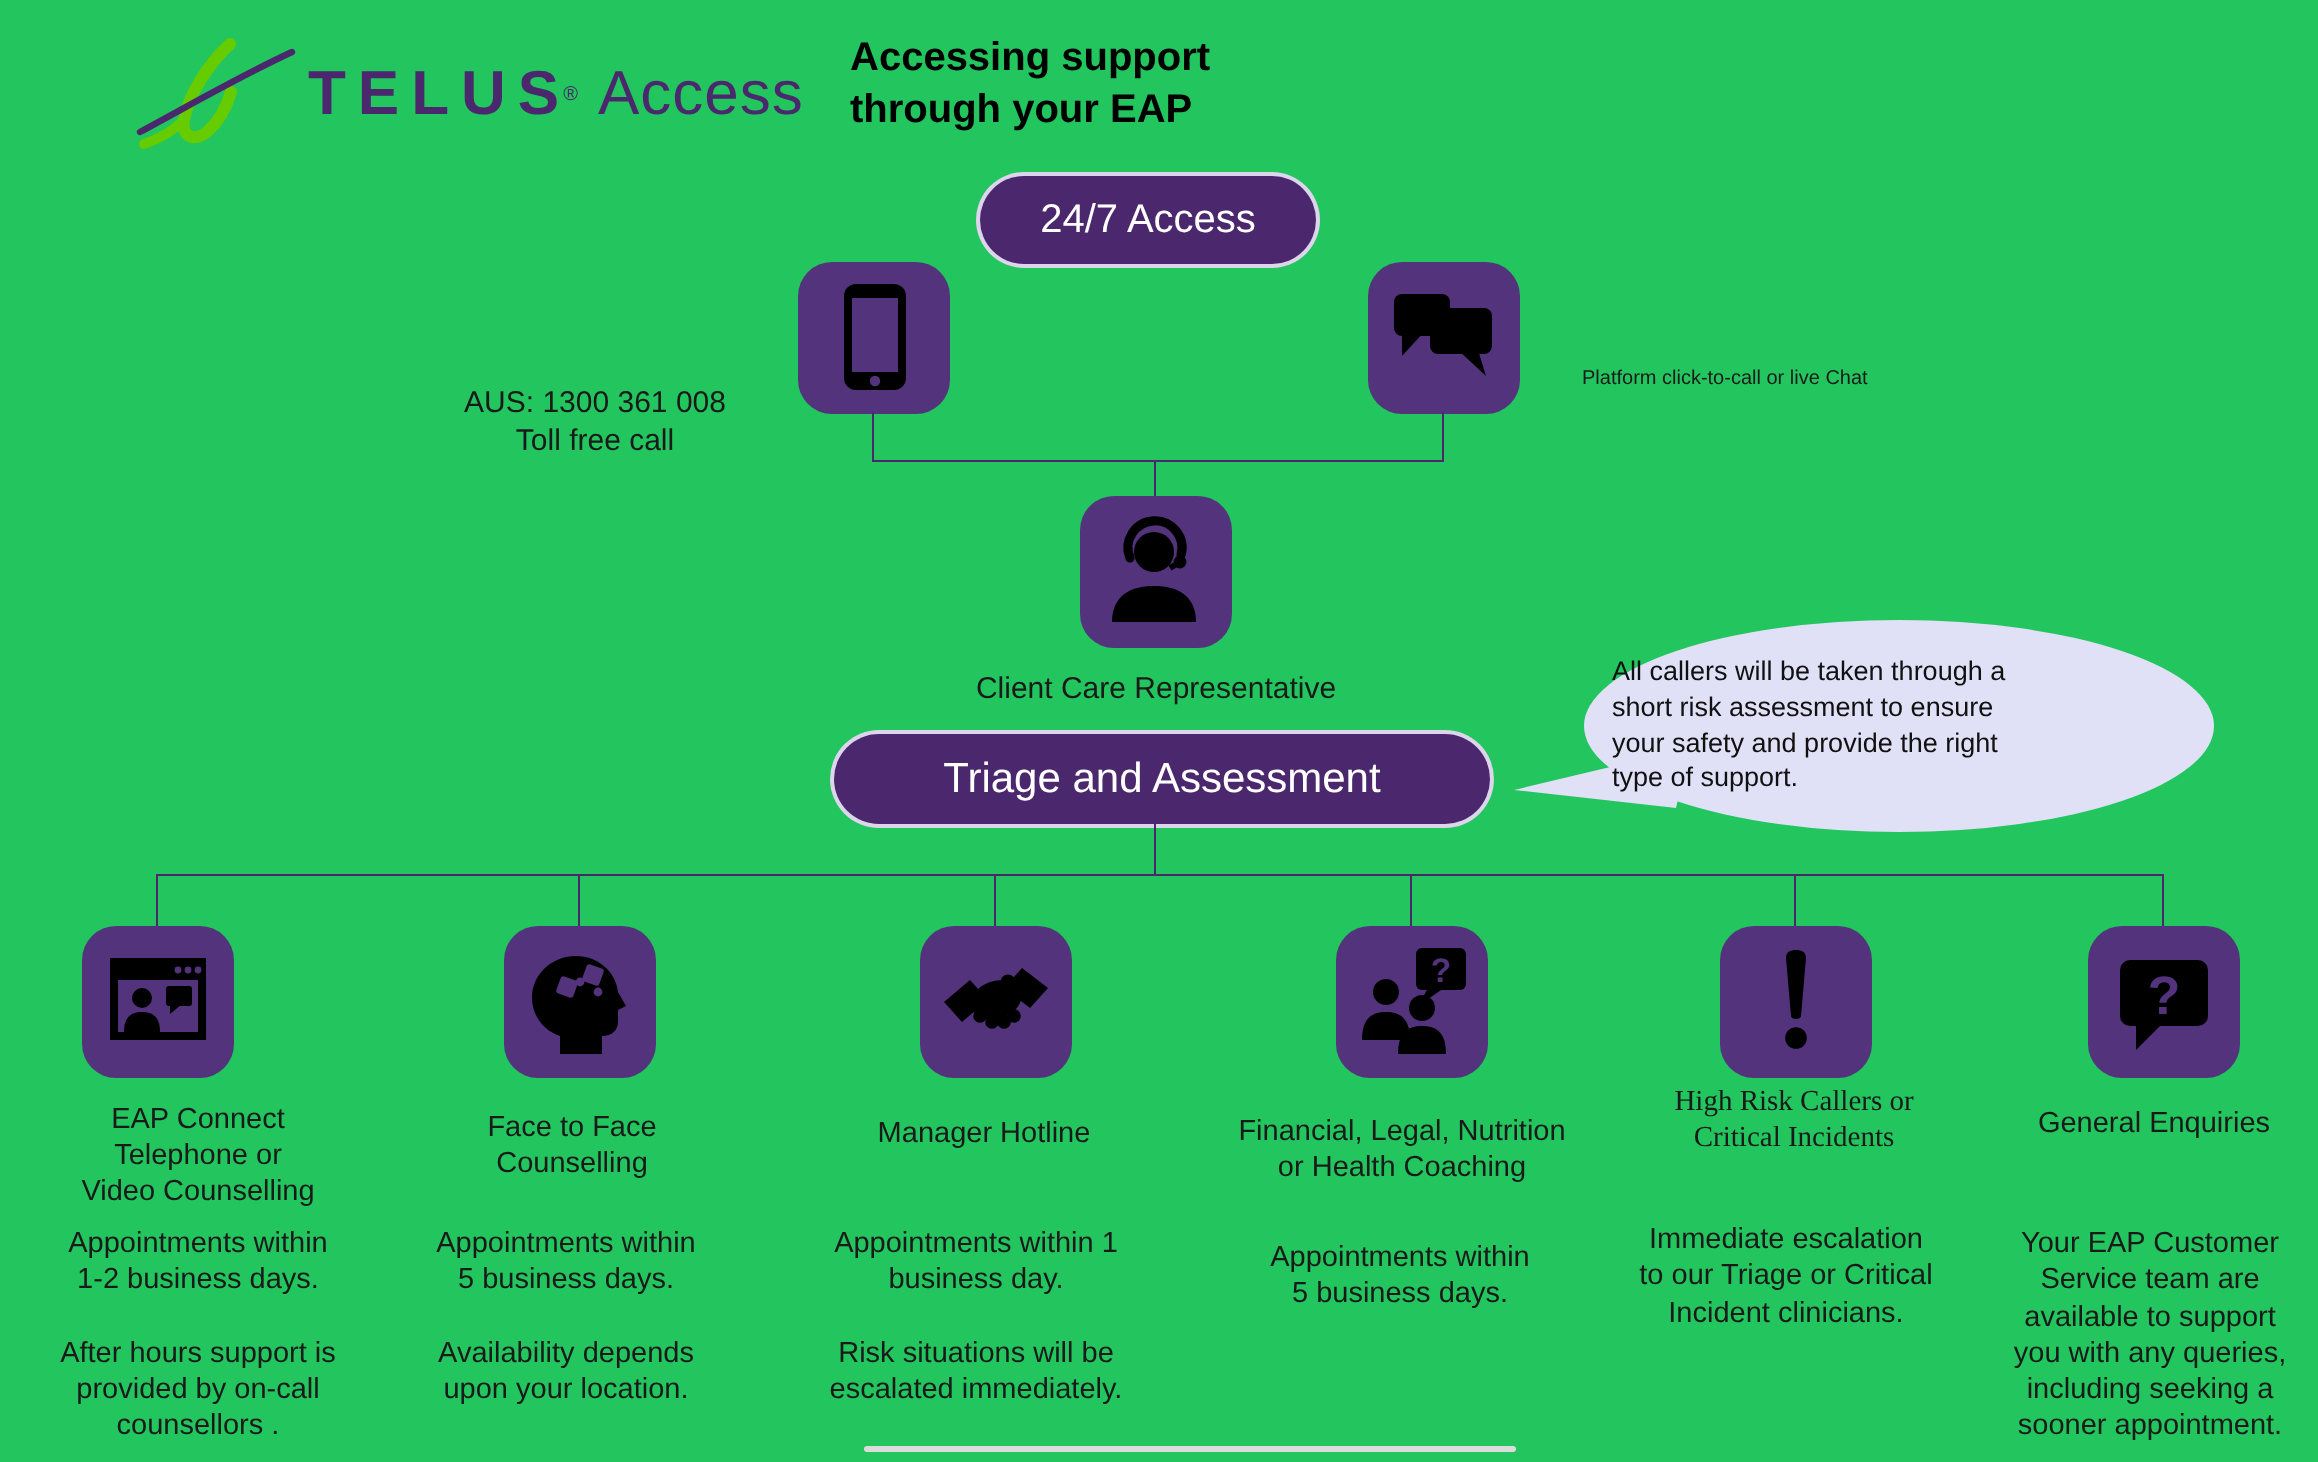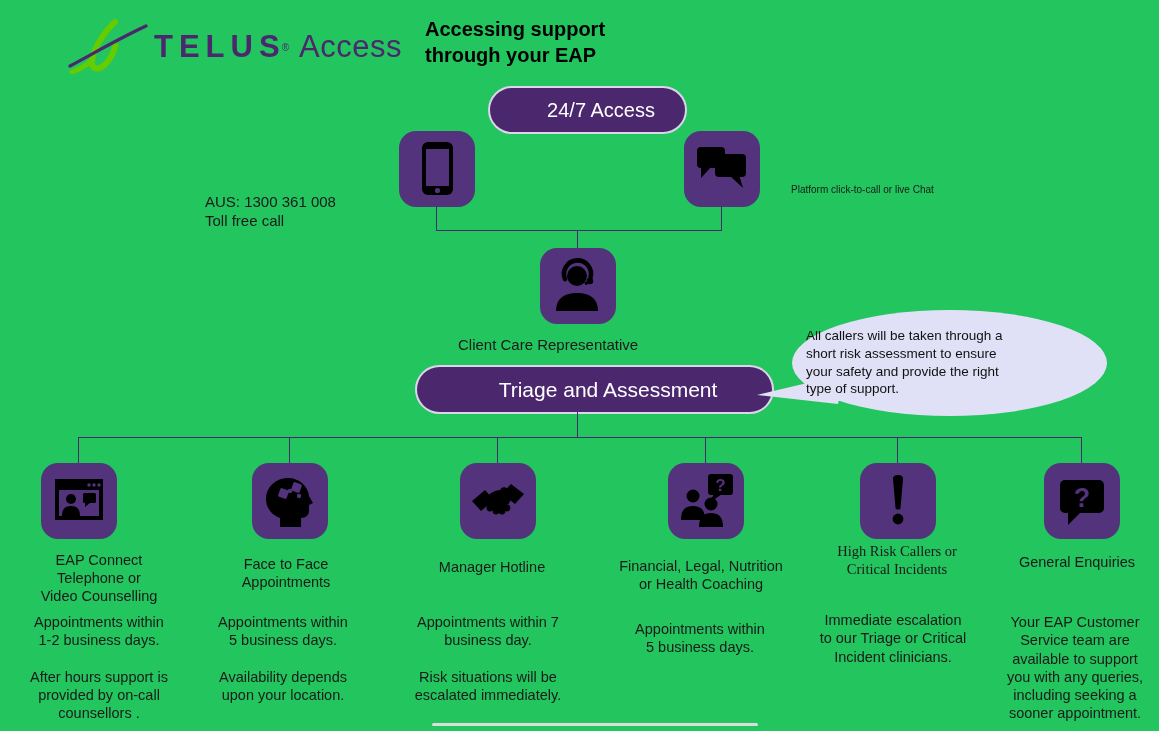--- a/index.html
+++ b/index.html
@@ -1,30 +1,29 @@
 <!DOCTYPE html>
 <html><head>
 <meta charset="utf-8">
 <style>
   html,body{margin:0;padding:0;background:#ffffff;}
   .canvas{
     position:relative;width:1159px;height:731px;background:#22c55e;overflow:hidden;
     font-family:"Liberation Sans",sans-serif;color:#1a1a1a;
   }
   .abs{position:absolute;}
-  .txt{position:absolute;white-space:pre-line;text-align:left;color:#1a1a1a;}
+  .txt{position:absolute;white-space:pre-line;text-align:center;color:#1a1a1a;}
   .sq{
     position:absolute;width:76px;height:76px;border-radius:17px;background:#54337D;
     display:flex;align-items:center;justify-content:center;
   }
   .pill{
     position:absolute;background:#4B286D;color:#ffffff;border-radius:24px;
     display:flex;align-items:center;justify-content:center;
     box-shadow:0 0 0 2px #ddd5eb;
-    padding-left:27px;
   }
   .line{position:absolute;background:#4B286D;}
   .bubble{
     position:absolute;left:792px;top:310px;width:315px;height:106px;
     background:#E0E0F7;border-radius:50%;
   }
   .bubble-text{
     position:absolute;left:806px;top:327px;width:288px;
     font-size:13.5px;line-height:1.32;white-space:pre-line;color:#111;
   }
@@ -149,21 +148,21 @@
     <div class="sq" style="left:252px;top:463px;">
       <svg width="76" height="76" viewBox="0 0 76 76">
         <path d="M28,64 V55 C19,52 14,44 14,36 C14,24 24,15 36,15 C47,15 56,23 57,33 L61,40 L57,42 V48 C57,52 54,55 49,55 V64 Z" fill="#000"></path>
         <rect x="27" y="26" width="9" height="9" rx="1.5" fill="#54337D" transform="rotate(20 31.5 30.5)"></rect>
         <circle cx="38" cy="28" r="2.2" fill="#54337D"></circle>
         <rect x="40" y="20" width="9" height="9" rx="1.5" fill="#54337D" transform="rotate(20 44.5 24.5)"></rect>
         <circle cx="47" cy="33" r="2.2" fill="#54337D"></circle>
       </svg>
     </div>
     <div class="collabel" style="left:166px;top:556px;width:240px;">Face to Face
-Appointments</div>
+Counselling</div>
     <div class="coldesc" style="left:163px;top:613px;width:240px;">Appointments within
 5 business days.
 
 Availability depends
 upon your location.</div>
   </div>
 
   <div>
     <div class="sq" style="left:460px;top:463px;">
       <svg width="76" height="76" viewBox="0 0 76 76">
@@ -171,21 +170,21 @@
         <polygon points="64,31 51,21 42,31 55,41" fill="#000"></polygon>
         <ellipse cx="38" cy="37" rx="13" ry="9.5" fill="#000" transform="rotate(-18 38 37)"></ellipse>
         <circle cx="30" cy="45" r="3.4" fill="#000"></circle>
         <circle cx="36" cy="48" r="3.4" fill="#000"></circle>
         <circle cx="42" cy="48" r="3.4" fill="#000"></circle>
         <circle cx="47" cy="45" r="3.4" fill="#000"></circle>
         <circle cx="44" cy="28" r="3.8" fill="#000"></circle>
       </svg>
     </div>
     <div class="collabel" style="left:372px;top:559px;width:240px;">Manager Hotline</div>
-    <div class="coldesc" style="left:368px;top:613px;width:240px;">Appointments within 7
+    <div class="coldesc" style="left:368px;top:613px;width:240px;">Appointments within 1
 business day.
 
 Risk situations will be
 escalated immediately.</div>
   </div>
 
   <div>
     <div class="sq" style="left:668px;top:463px;">
       <svg width="76" height="76" viewBox="0 0 76 76">
         <rect x="40" y="11" width="25" height="21" rx="3" fill="#000"></rect>

